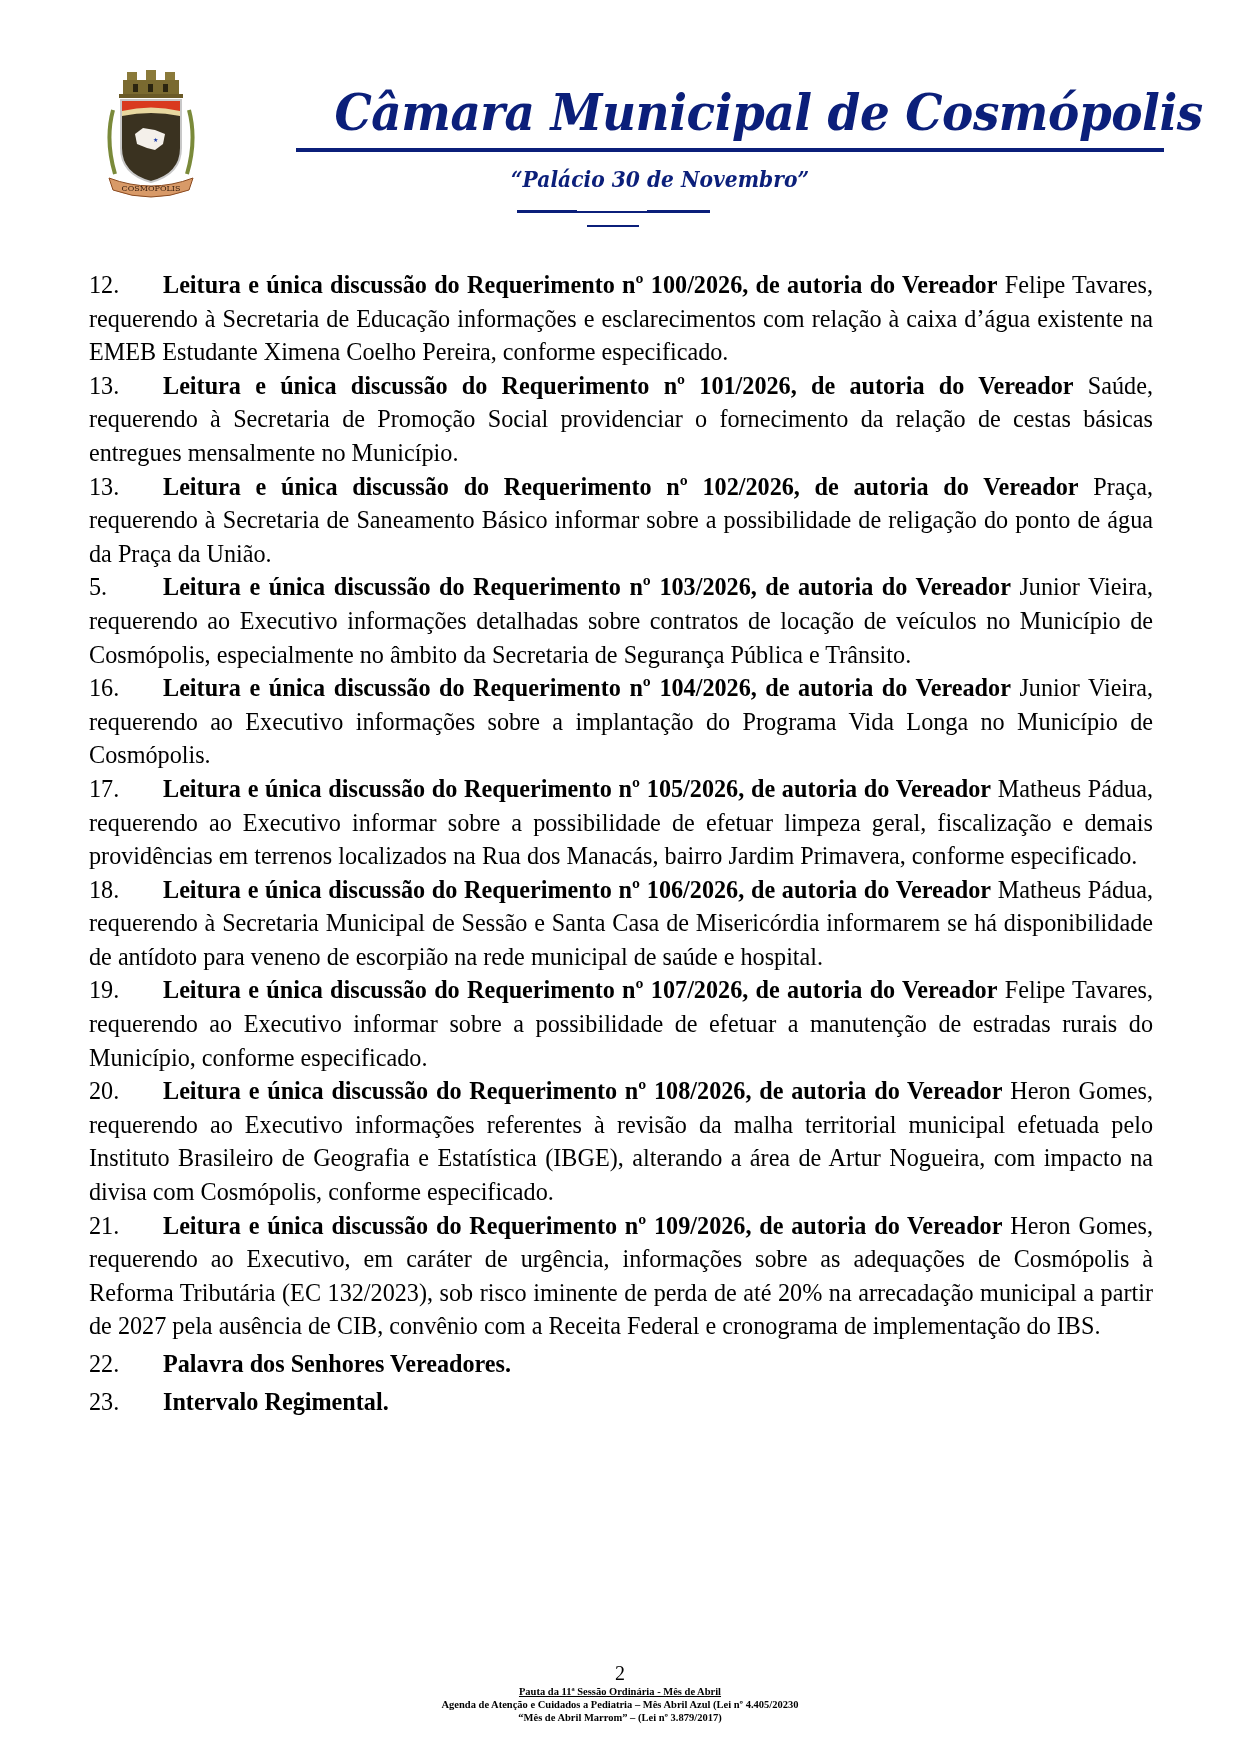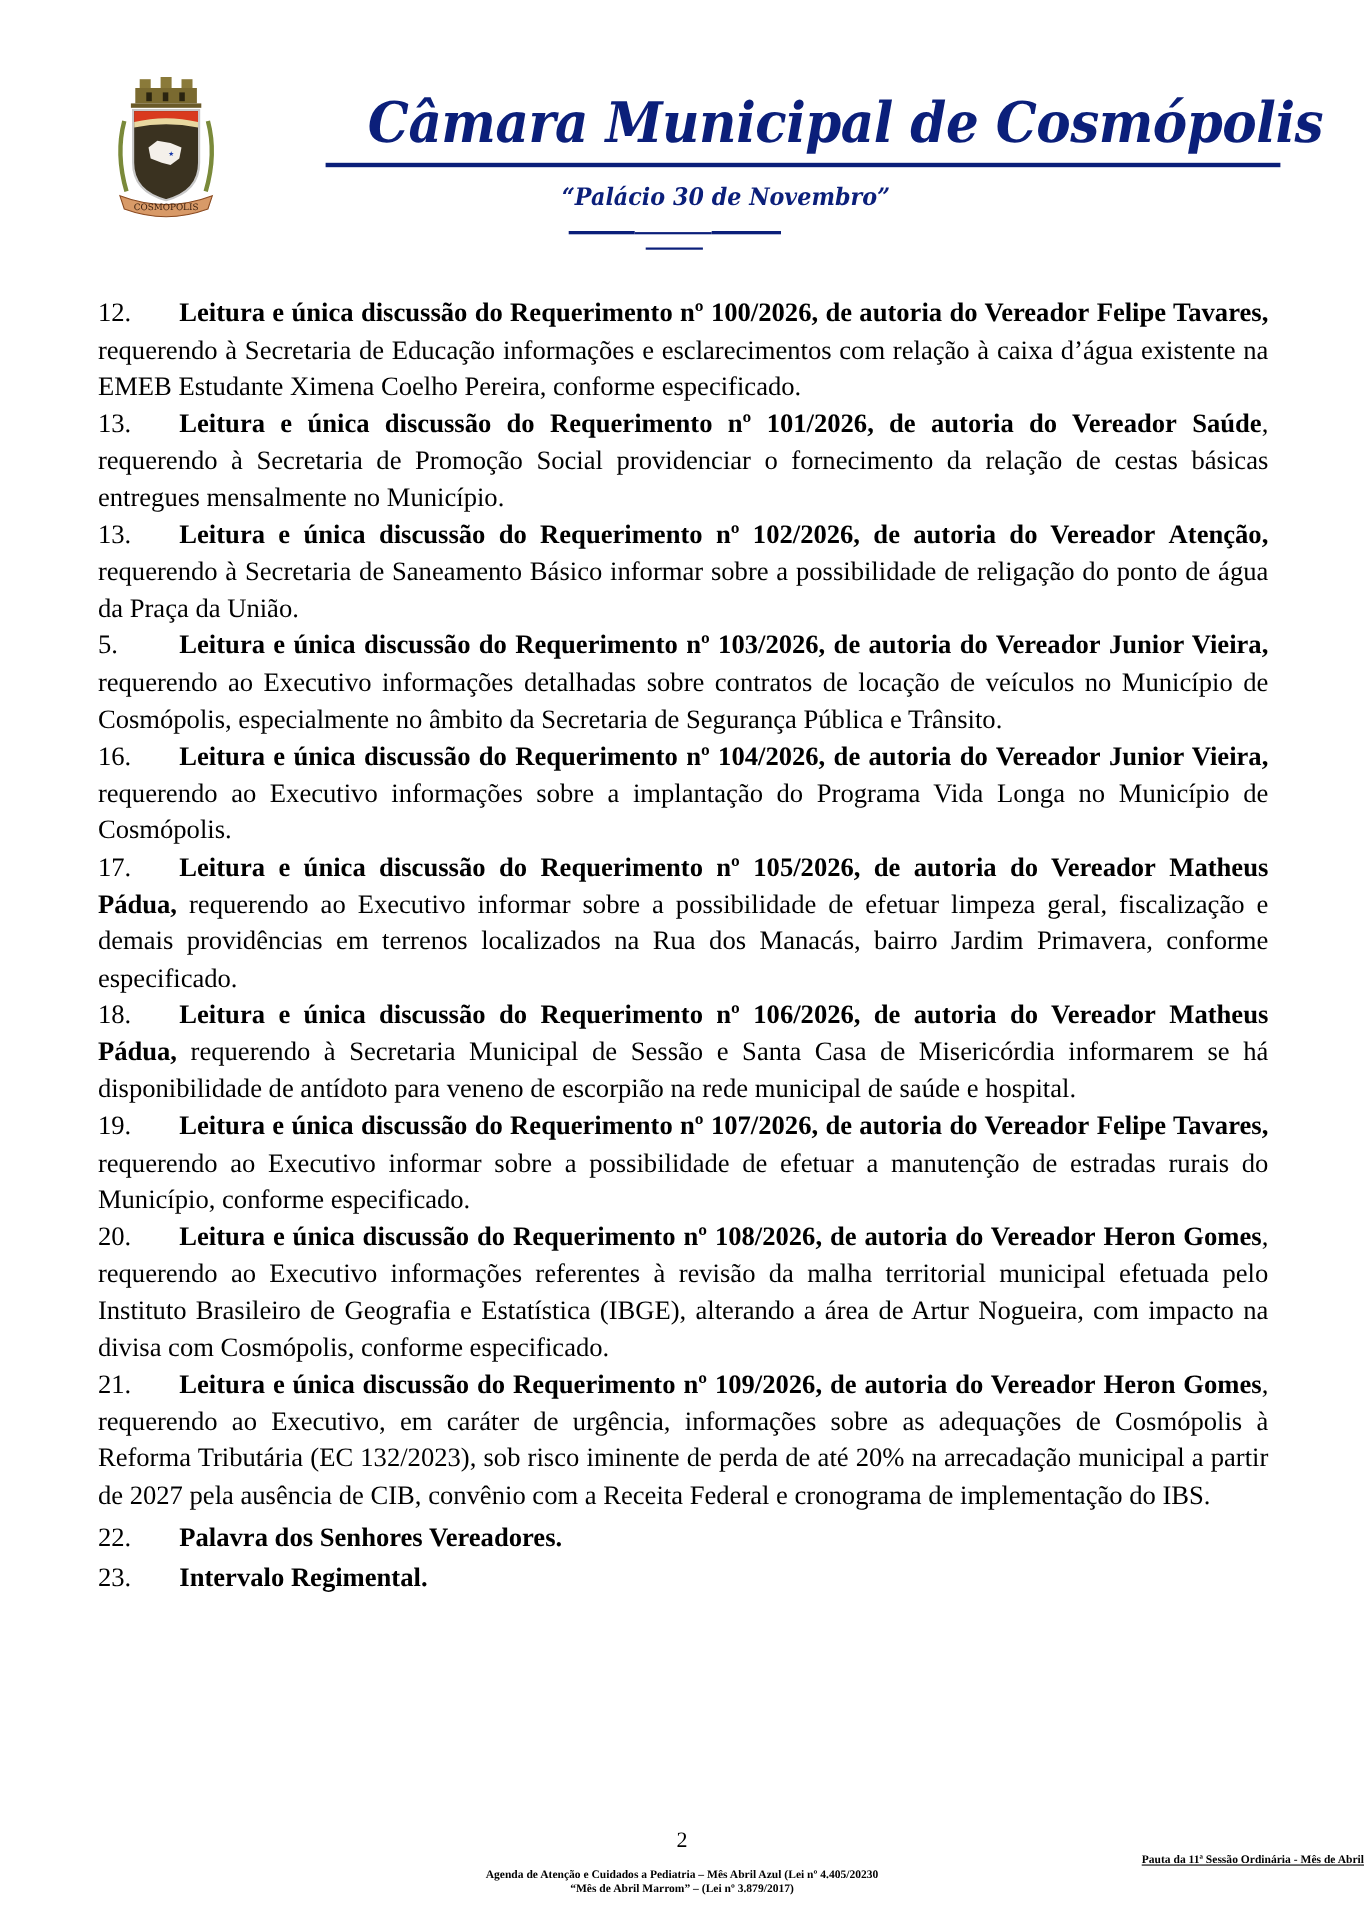--- a/index.html
+++ b/index.html
@@ -10,27 +10,27 @@
   .header-subtitle { position: absolute; left: 420px; top: 166px; width: 480px; text-align: center; font-family: "DejaVu Serif", serif; font-style: italic; font-weight: bold; font-size: 22px; color: #0b1f7a; transform: scaleX(0.92); white-space: nowrap; }
   .sub-rule-1 { position: absolute; left: 517px; top: 210px; width: 60px; height: 3px; background: #0b1f7a; }
   .sub-rule-2 { position: absolute; left: 577px; top: 211px; width: 70px; height: 2px; background: #0b1f7a; }
   .sub-rule-3 { position: absolute; left: 647px; top: 210px; width: 63px; height: 3px; background: #0b1f7a; }
   .sub-rule-4 { position: absolute; left: 587px; top: 225px; width: 52px; height: 2px; background: #0b1f7a; }
 
   .agenda { position: absolute; left: 89px; top: 268px; width: 1064px; font-size: 24.2px; line-height: 33.6px; }
   .item { text-align: justify; margin: 0; }
   .item .num { display: inline-block; width: 74px; }
   .item .lead { font-weight: bold; }
-  .item .author { font-weight: bold; margin-top: 26px; }
+  .item .author { font-weight: normal; margin-top: 26px; }
   .item.short { margin-top: 4px; }
 
   .page-number { position: absolute; left: 0; top: 1662px; width: 1240px; text-align: center; font-size: 20px; }
   .footer { position: absolute; left: 0; top: 1685px; width: 1240px; text-align: center; font-size: 10.5px; line-height: 13px; }
   .footer .ouvidoria { font-family: "Liberation Sans", sans-serif; font-style: italic; font-size: 10px; transform: scaleX(0.9); display: inline-block; }
-  .footer .pauta { text-decoration: underline; font-weight: bold; text-align: right; }
+  .footer .pauta { text-decoration: underline; font-weight: bold; }
   .footer .bold { font-weight: bold; }
 </style>
 </head>
 <body>
 
 <svg class="crest" viewBox="0 0 96 132" xmlns="http://www.w3.org/2000/svg">
 
   <g>
     <rect x="24" y="2" width="10" height="10" fill="#8a7a3a"></rect>
     <rect x="43" y="0" width="10" height="12" fill="#8a7a3a"></rect>
@@ -61,21 +61,21 @@
 <div class="header-rule"></div>
 <div class="header-subtitle">“Palácio 30 de Novembro”</div>
 <div class="sub-rule-1"></div>
 <div class="sub-rule-2"></div>
 <div class="sub-rule-3"></div>
 <div class="sub-rule-4"></div>
 
 <div class="agenda">
   <p class="item"><span class="num">12.</span><span class="lead">Leitura e única discussão do Requerimento nº 100/2026, de autoria do Vereador</span> <span class="author">Felipe Tavares,</span><span> requerendo à Secretaria de Educação informações e esclarecimentos com relação à caixa d’água existente na EMEB Estudante Ximena Coelho Pereira, conforme especificado.</span></p>
   <p class="item"><span class="num">13.</span><span class="lead">Leitura e única discussão do Requerimento nº 101/2026, de autoria do Vereador</span> <span class="author">Saúde</span><span>, requerendo à Secretaria de Promoção Social providenciar o fornecimento da relação de cestas básicas entregues mensalmente no Município.</span></p>
-  <p class="item"><span class="num">13.</span><span class="lead">Leitura e única discussão do Requerimento nº 102/2026, de autoria do Vereador</span> <span class="author">Atenção,</span><span> requerendo à Secretaria de Saneamento Básico informar sobre a possibilidade de religação do ponto de água da Praça da União.</span></p>
+  <p class="item"><span class="num">13.</span><span class="lead">Leitura e única discussão do Requerimento nº 102/2026, de autoria do Vereador</span> <span class="author">Praça,</span><span> requerendo à Secretaria de Saneamento Básico informar sobre a possibilidade de religação do ponto de água da Praça da União.</span></p>
   <p class="item"><span class="num">5.</span><span class="lead">Leitura e única discussão do Requerimento nº 103/2026, de autoria do Vereador</span> <span class="author">Junior Vieira,</span><span> requerendo ao Executivo informações detalhadas sobre contratos de locação de veículos no Município de Cosmópolis, especialmente no âmbito da Secretaria de Segurança Pública e Trânsito.</span></p>
   <p class="item"><span class="num">16.</span><span class="lead">Leitura e única discussão do Requerimento nº 104/2026, de autoria do Vereador</span> <span class="author">Junior Vieira,</span><span> requerendo ao Executivo informações sobre a implantação do Programa Vida Longa no Município de Cosmópolis.</span></p>
   <p class="item"><span class="num">17.</span><span class="lead">Leitura e única discussão do Requerimento nº 105/2026, de autoria do Vereador</span> <span class="author">Matheus Pádua,</span><span> requerendo ao Executivo informar sobre a possibilidade de efetuar limpeza geral, fiscalização e demais providências em terrenos localizados na Rua dos Manacás, bairro Jardim Primavera, conforme especificado.</span></p>
   <p class="item"><span class="num">18.</span><span class="lead">Leitura e única discussão do Requerimento nº 106/2026, de autoria do Vereador</span> <span class="author">Matheus Pádua,</span><span> requerendo à Secretaria Municipal de Sessão e Santa Casa de Misericórdia informarem se há disponibilidade de antídoto para veneno de escorpião na rede municipal de saúde e hospital.</span></p>
   <p class="item"><span class="num">19.</span><span class="lead">Leitura e única discussão do Requerimento nº 107/2026, de autoria do Vereador</span> <span class="author">Felipe Tavares,</span><span> requerendo ao Executivo informar sobre a possibilidade de efetuar a manutenção de estradas rurais do Município, conforme especificado.</span></p>
   <p class="item"><span class="num">20.</span><span class="lead">Leitura e única discussão do Requerimento nº 108/2026, de autoria do Vereador</span> <span class="author">Heron Gomes</span><span>, requerendo ao Executivo informações referentes à revisão da malha territorial municipal efetuada pelo Instituto Brasileiro de Geografia e Estatística (IBGE), alterando a área de Artur Nogueira, com impacto na divisa com Cosmópolis, conforme especificado.</span></p>
   <p class="item"><span class="num">21.</span><span class="lead">Leitura e única discussão do Requerimento nº 109/2026, de autoria do Vereador</span> <span class="author">Heron Gomes</span><span>, requerendo ao Executivo, em caráter de urgência, informações sobre as adequações de Cosmópolis à Reforma Tributária (EC 132/2023), sob risco iminente de perda de até 20% na arrecadação municipal a partir de 2027 pela ausência de CIB, convênio com a Receita Federal e cronograma de implementação do IBS.</span></p>
   <p class="item short"><span class="num">22.</span><span class="lead">Palavra dos Senhores Vereadores.</span></p>
   <p class="item short"><span class="num">23.</span><span class="lead">Intervalo Regimental.</span></p>
 </div>

